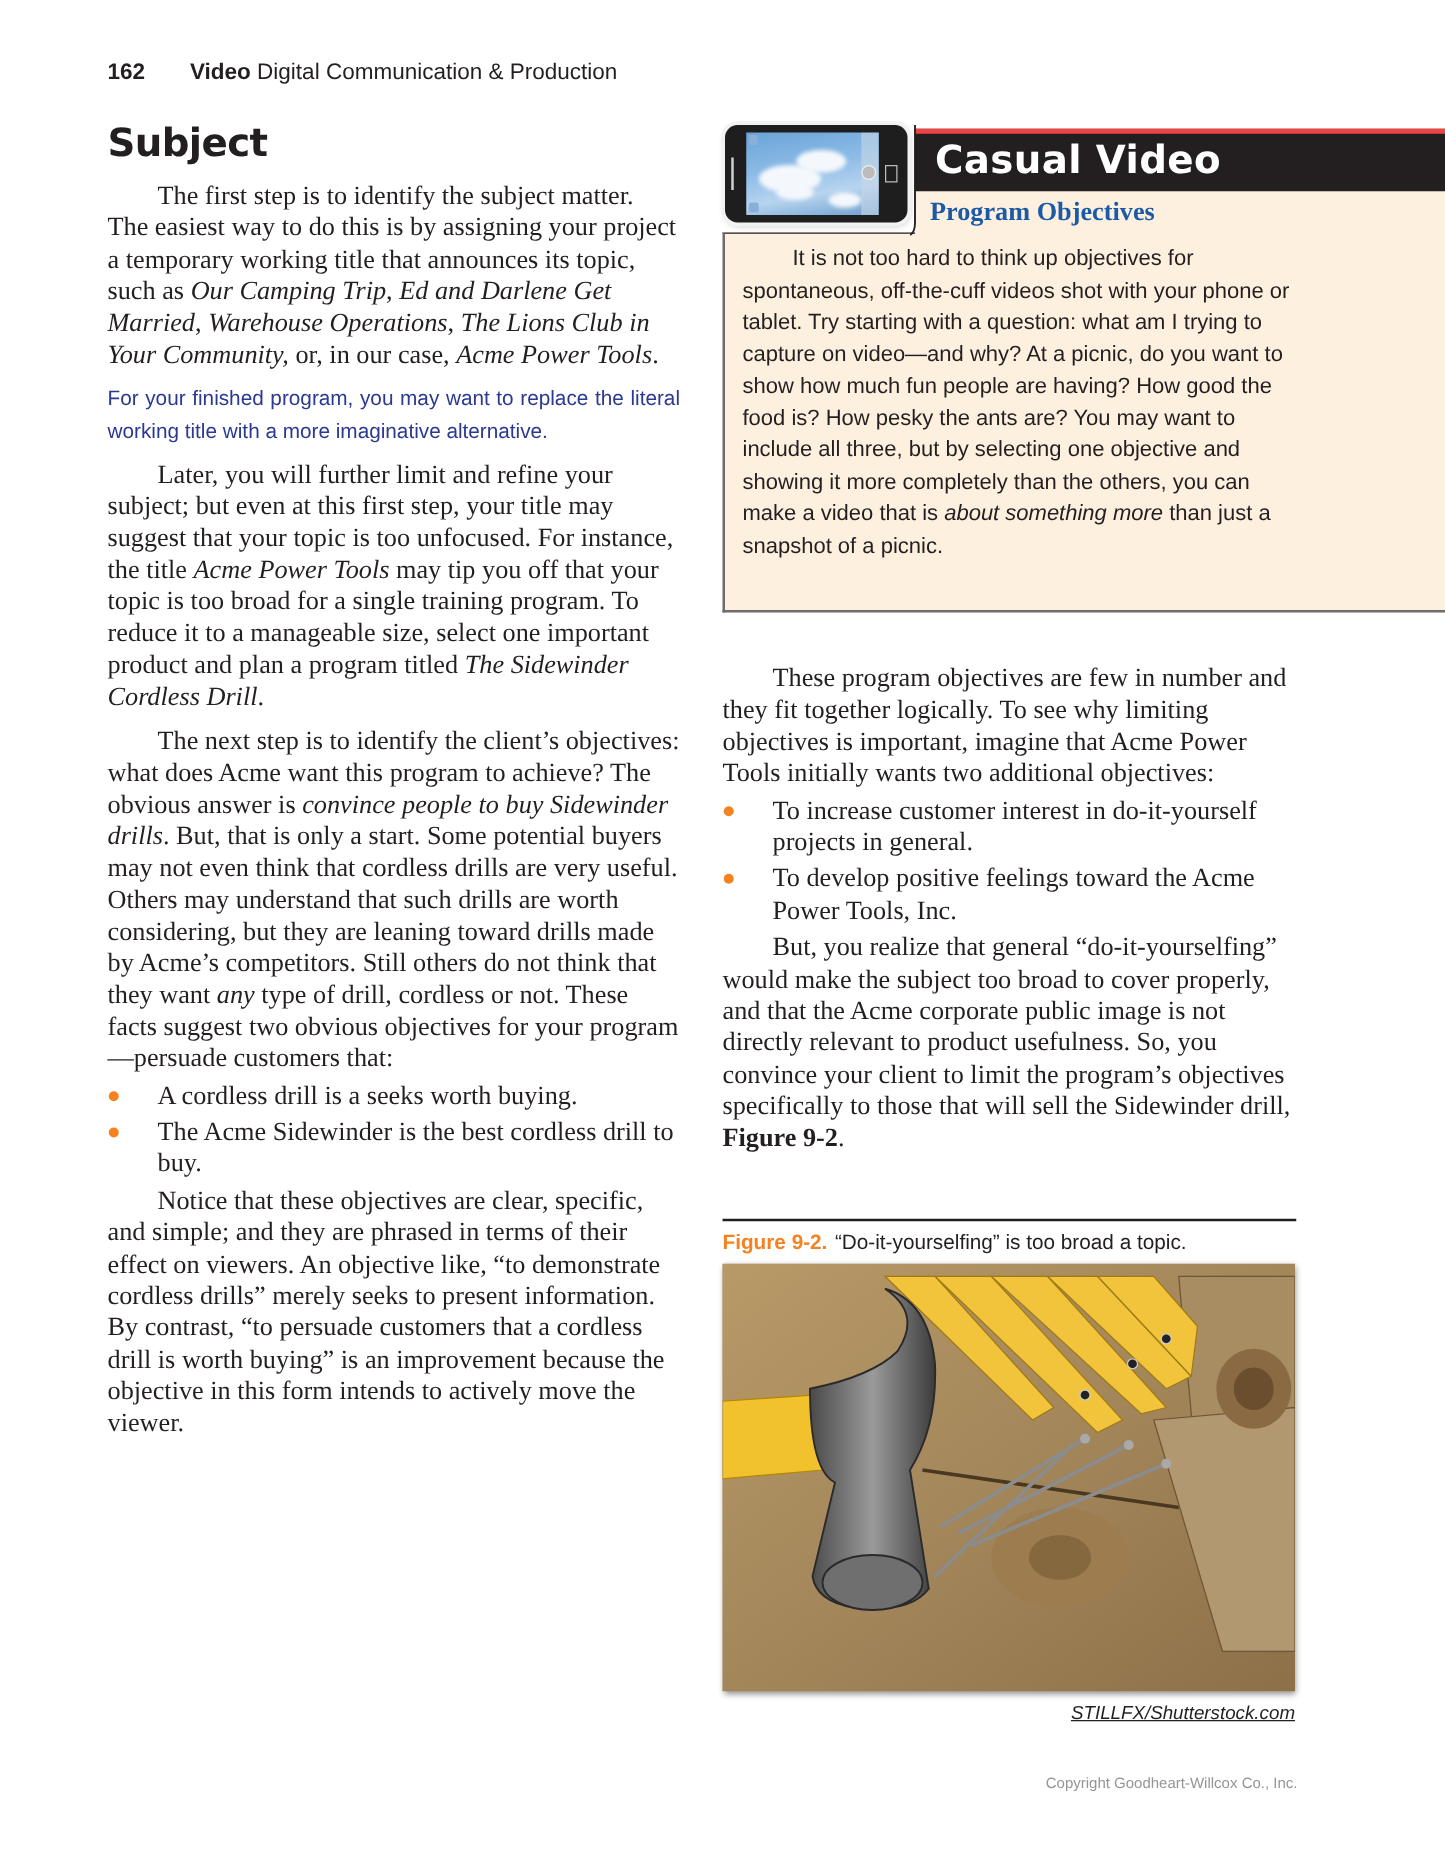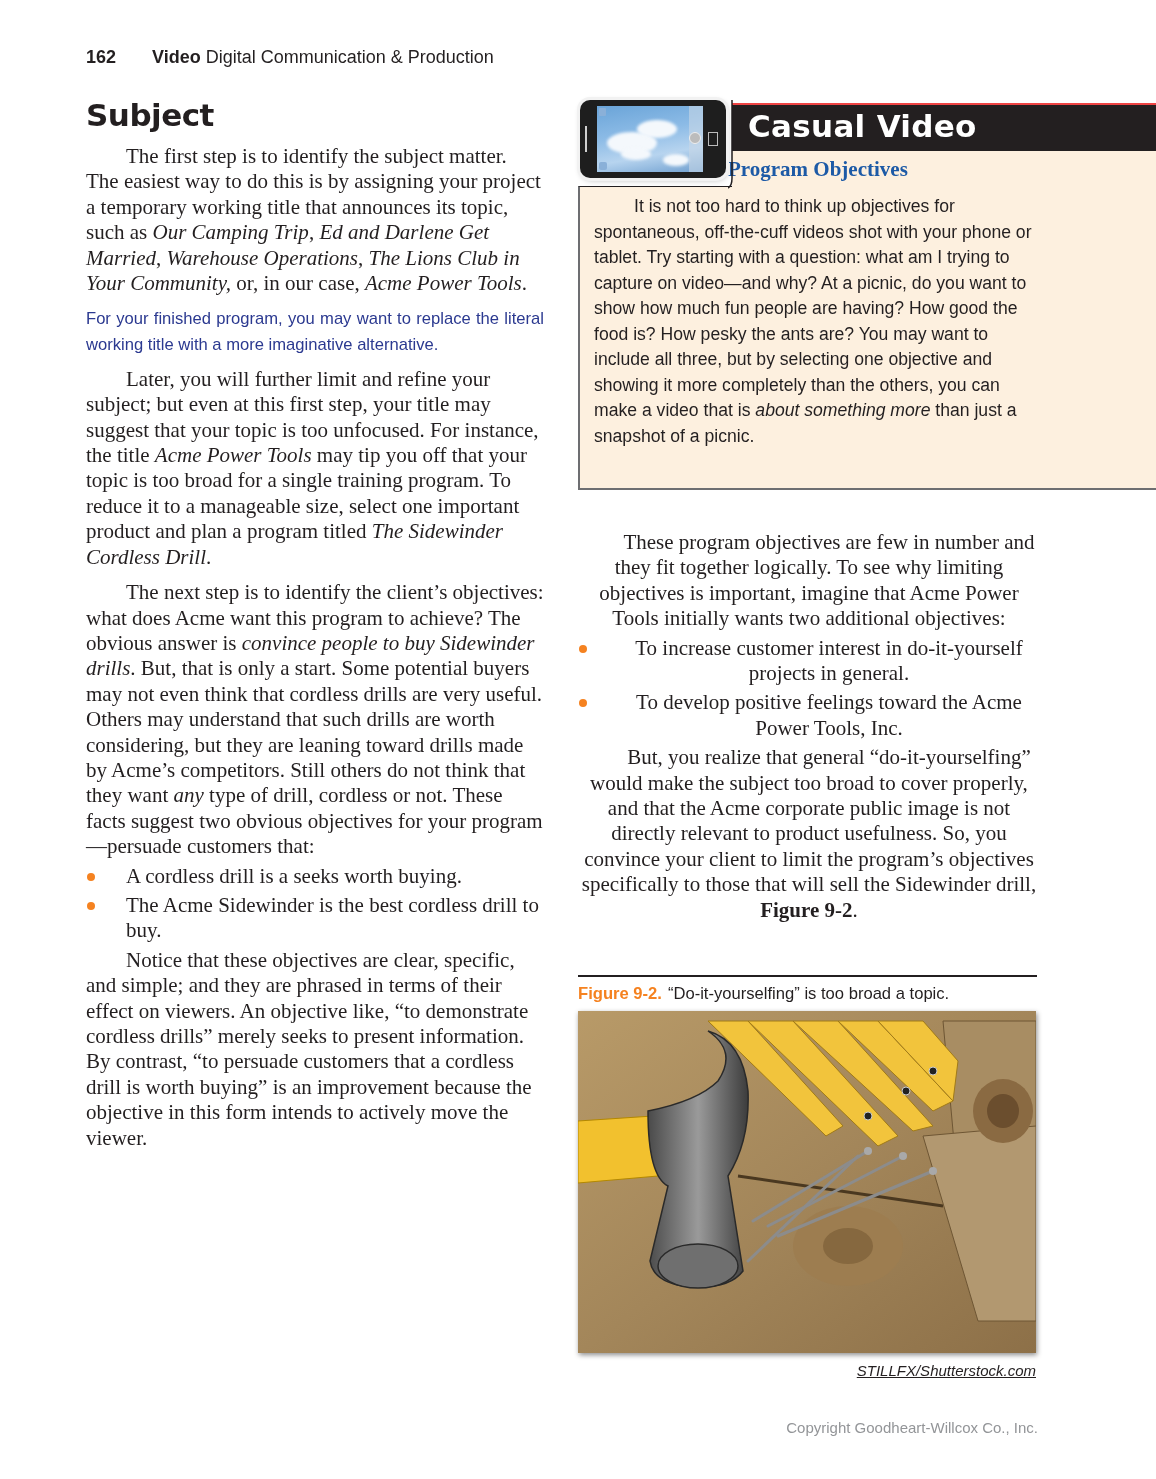--- a/index.html
+++ b/index.html
@@ -4,58 +4,58 @@
 <style>
   html, body { margin: 0; padding: 0; background: #ffffff; }
   body { width: 1156px; height: 1479px; position: relative; overflow: hidden; color: #231f20; }
 
   #running-head { position: absolute; left: 86px; top: 47px; font-size: 18px; font-family: "Liberation Sans", sans-serif; color: #231f20; }
   #running-head .pg { font-weight: bold; display: inline-block; width: 66px; }
   #running-head .book { font-weight: bold; }
 
   .col { position: absolute; }
   #left-col { left: 86px; top: 95px; width: 458px; }
-  #right-col { left: 578px; top: 530px; width: 462px; text-align: center; }
+  #right-col { left: 578px; top: 530px; width: 462px; }
 
   h2.section { font-family: "DejaVu Sans", sans-serif; font-weight: bold; font-size: 31px; margin: 0; letter-spacing: -0.5px; color: #231f20; line-height: 40px; }
 
   p.body { font-family: "Liberation Serif", serif; font-size: 21px; line-height: 25.4px; margin: 0; }
   p.body.indent { text-indent: 40px; }
   p.body i { font-style: italic; }
   .note { font-family: "Liberation Sans", sans-serif; font-size: 16.6px; line-height: 25.2px; color: #2b3990; text-align: justify; margin: 10px 0 10px 0; }
 
   ul.bul { list-style: none; margin: 0; padding: 0; }
   ul.bul li { position: relative; padding-left: 40px; font-family: "Liberation Serif", serif; font-size: 21px; line-height: 25.4px; margin-bottom: 4px; }
   ul.bul li .dot { position: absolute; left: 1px; top: 9px; width: 8px; height: 8px; border-radius: 50%; background: #f58220; }
 
   
   #feature { position: absolute; left: 578px; top: 100px; width: 578px; height: 390px; }
-  #feature .header-bar { position: absolute; left: 154px; top: 3px; right: 0; height: 46px; background: #231f20; border-top: 2px solid #ef4444; }
+  #feature .header-bar { position: absolute; left: 154px; top: 3px; right: 0; height: 46px; background: #231f20; border-top: 4px solid #ef4444; }
   #feature .header-bar .title { position: absolute; left: 16px; top: 3px; font-family: "DejaVu Sans", sans-serif; font-weight: bold; font-size: 31px; color: #ffffff; letter-spacing: 0.3px; }
   #feature .bg { position: absolute; left: 154px; top: 51px; right: 0; height: 40px; background: #fdf0df; }
   #feature .body-box { position: absolute; left: 0; top: 86px; right: 0; bottom: 0; background: #fdf0df; border-left: 2px solid #6d6e71; border-bottom: 2px solid #6d6e71; border-top: 1.5px solid #231f20; }
-  #feature .subtitle { position: absolute; left: 150px; top: 57px; font-family: "Liberation Serif", serif; font-weight: bold; font-size: 21px; color: #1d5aa6; }
+  #feature .subtitle { position: absolute; left: 166px; top: 57px; font-family: "Liberation Serif", serif; font-weight: bold; font-size: 21px; color: #1d5aa6; }
   #feature .text { position: absolute; left: 16px; top: 94px; width: 450px; font-family: "Liberation Sans", sans-serif; font-size: 17.6px; line-height: 25.5px; color: #231f20; }
   #feature .text .ind { display: inline-block; width: 40px; }
   #feature .divider-curve { position: absolute; left: 150px; top: 0; width: 8px; height: 90px; }
 
   
   #phone { position: absolute; left: 580px; top: 100px; width: 146px; height: 78px; border-radius: 10px; background: #1e1e1e; box-shadow: 0 0 0 3px #f2f2f2, 1px 2px 6px rgba(0,0,0,0.3); }
   #phone .screen { position: absolute; left: 17px; top: 6px; width: 106px; height: 66px; background: linear-gradient(170deg, #6aa4d8 0%, #8cbbe6 40%, #b7d4ef 70%, #6f9fcf 100%); overflow: hidden; }
   #phone .cloud { position: absolute; background: #f4f8fc; border-radius: 50%; filter: blur(1.5px); }
   #phone .side-btn { position: absolute; background: #cfcfcf; }
   #phone .sidebar { position: absolute; right: 0; top: 0; width: 14px; height: 66px; background: rgba(200,215,230,0.6); }
 
   
   #fig-rule { position: absolute; left: 578px; top: 975px; width: 459px; height: 2px; background: #231f20; }
   #fig-caption { position: absolute; left: 578px; top: 984px; font-family: "Liberation Sans", sans-serif; font-size: 16.6px; color: #231f20; text-align: right; }
   #fig-caption .lbl { color: #f58220; font-weight: bold; margin-right: 6px; }
   #fig-image { position: absolute; left: 578px; top: 1011px; width: 458px; height: 342px; box-shadow: 1px 2px 5px rgba(0,0,0,0.45); overflow: hidden; background: #a98a5c; }
   #credit { position: absolute; right: 120px; top: 1362px; font-family: "Liberation Sans", sans-serif; font-style: italic; font-size: 15px; color: #231f20; text-decoration: underline; }
-  #copyright { position: absolute; right: 118px; top: 1419px; font-family: "Liberation Sans", sans-serif; font-size: 15px; color: #939598; }
+  #copyright { position: absolute; right: 118px; top: 1419px; font-family: "Liberation Sans", sans-serif; font-size: 12px; color: #939598; }
 </style>
 </head>
 <body>
 
 <div id="running-head">
   <span class="pg">162</span><span class="book">Video</span><span> Digital Communication &amp; Production</span>
 </div>
 
 <div id="left-col" class="col">
   <h2 class="section">Subject</h2>

